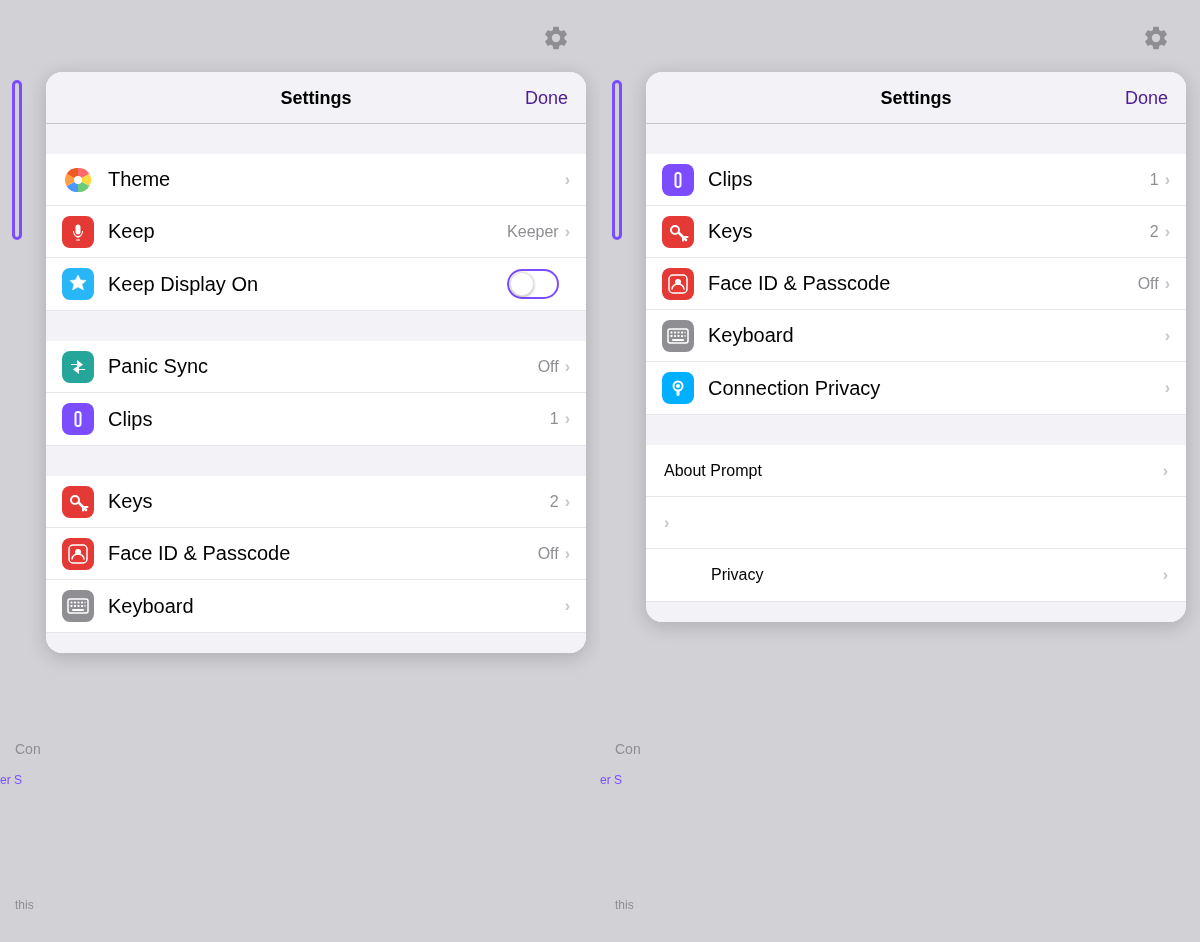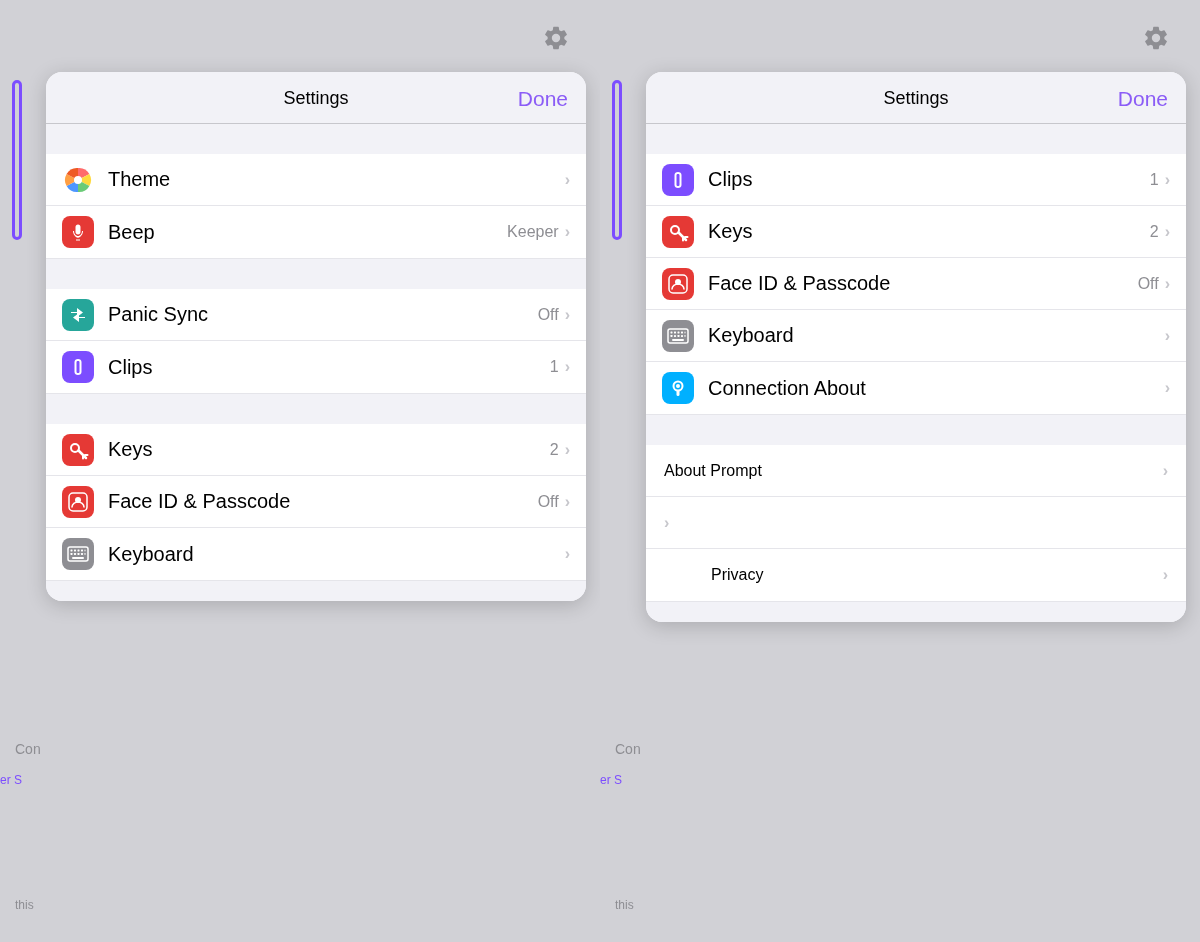--- a/index.html
+++ b/index.html
@@ -71,32 +71,32 @@
       display: flex;
       align-items: center;
       justify-content: center;
       padding: 16px 20px 14px;
       border-bottom: 1px solid #c7c7cc;
       position: relative;
     }
 
     .settings-title {
       font-size: 18px;
-      font-weight: 400;
+      font-weight: 700;
       color: #000;
       text-align: center;
       flex: 1;
     }
 
     .done-button {
       position: absolute;
       right: 18px;
-      font-size: 21px;
+      font-size: 18px;
       font-weight: 400;
-      color: #8b5cf6;
+      color: #4c1d95;
       cursor: pointer;
       background: none;
       border: none;
     }
 
     
     .section-group {
       background: #fff;
       margin: 0;
       border-bottom: 1px solid #e5e5ea;
@@ -322,25 +322,37 @@
         <span class="chevron">›</span>
       </div>
 
       <div class="settings-row">
         <div class="row-icon icon-beep">
           <svg width="20" height="20" viewBox="0 0 20 20" fill="white">
             <path d="M10 2.5 C8.5 2.5 7.5 3.5 7.5 5 L7.5 10 C7.5 11.5 8.5 12.5 10 12.5 C11.5 12.5 12.5 11.5 12.5 10 L12.5 5 C12.5 3.5 11.5 2.5 10 2.5 Z"></path>
             <path d="M5 9 C5 12.3 7.2 15.1 10 15.8 L10 17.5 L8 17.5 L8 18.5 L12 18.5 L12 17.5 L10 17.5 L10 15.8 C12.8 15.1 15 12.3 15 9 L14 9 C14 11.8 12.2 14 10 14 C7.8 14 6 11.8 6 9 Z"></path>
           </svg>
         </div>
-        <span class="row-label">Beep</span>
+        <span class="row-label">Keep</span>
         <span class="row-value">Keeper</span>
         <span class="chevron">›</span>
       </div>
 
+      <div class="settings-row">
+        <div class="row-icon icon-keepdisplay">
+          <svg width="22" height="22" viewBox="0 0 22 22" fill="white">
+            <path d="M11 2 L13.5 7 L19 7.5 L15 11.5 L16.5 17 L11 14 L5.5 17 L7 11.5 L3 7.5 L8.5 7 Z" stroke="white" stroke-width="0.5" fill="white"></path>
+          </svg>
+        </div>
+        <span class="row-label">Keep Display On</span>
+        <div class="toggle-switch">
+          <div class="toggle-knob"></div>
+        </div>
+        <span class="chevron" style="color: transparent;">›</span>
+      </div>
     </div>
 
     <div class="section-gap"></div>
     <div class="section-group">
 
       <div class="settings-row">
         <div class="panicsync-icon">
           <svg width="22" height="22" viewBox="0 0 22 22" fill="white">
             <path d="M4 8 L10 8 L10 4 L16 8.5 L10 13 L10 9 L4 9 Z" fill="white"></path>
             <path d="M18 14 L12 14 L12 18 L6 13.5 L12 9 L12 13 L18 13 Z" fill="white"></path>
@@ -502,21 +514,21 @@
       </div>
 
       <div class="settings-row">
         <div class="connkeeper-icon">
           <svg width="22" height="22" viewBox="0 0 22 22" fill="white">
             <circle cx="11" cy="9" r="4.5" stroke="white" stroke-width="2" fill="none"></circle>
             <circle cx="11" cy="9" r="2" fill="white"></circle>
             <rect x="9.5" y="13" width="3" height="6" rx="1.5" fill="white"></rect>
           </svg>
         </div>
-        <span class="row-label">Connection About</span>
+        <span class="row-label">Connection Privacy</span>
         <span class="chevron">›</span>
       </div>
     </div>
 
     <div class="section-gap"></div>
     <div class="section-group">
 
       <div class="settings-row-plain">
         <span class="plain-label">About Prompt</span>
         <span class="chevron">›</span>

